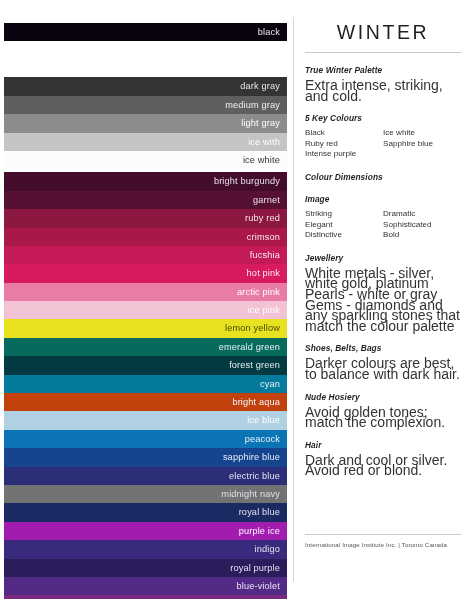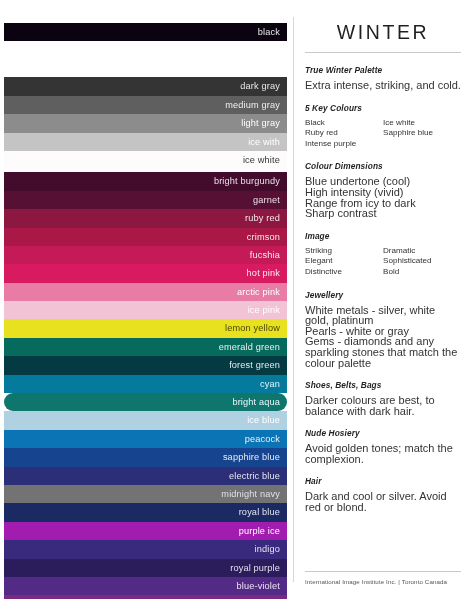--- a/index.html
+++ b/index.html
@@ -81,21 +81,21 @@
   .section { margin-top: 12px; }
   .section-head {
     font-size: 8.3px;
     font-weight: bold;
     font-style: italic;
     color: #231f20;
     margin-bottom: 5px;
     letter-spacing: 0.1px;
   }
   .section-body {
-    font-size: 11px;
+    font-size: 14px;
     line-height: 10.6px;
     color: #333333;
   }
   .section-body p { margin: 0; }
   .two-col {
     display: flex;
     font-size: 8.1px;
     line-height: 10.6px;
     color: #333333;
   }
@@ -134,21 +134,21 @@
         <div class="swatch" style="background: rgb(140, 23, 64); color: rgb(242, 230, 235);"><span>ruby red</span></div>
         <div class="swatch" style="background: rgb(169, 24, 70); color: rgb(247, 233, 238);"><span>crimson</span></div>
         <div class="swatch" style="background: rgb(196, 26, 87); color: rgb(251, 233, 240);"><span>fucshia</span></div>
         <div class="swatch" style="background: rgb(216, 27, 96); color: rgb(253, 233, 241);"><span>hot pink</span></div>
         <div class="swatch" style="background: rgb(232, 124, 164); color: rgb(255, 255, 255);"><span>arctic pink</span></div>
         <div class="swatch" style="background: rgb(242, 195, 213); color: rgb(255, 255, 255);"><span>ice pink</span></div>
         <div class="swatch" style="background: rgb(232, 225, 32); color: rgb(74, 74, 0);"><span>lemon yellow</span></div>
         <div class="swatch" style="background: rgb(6, 106, 92); color: rgb(230, 242, 240);"><span>emerald green</span></div>
         <div class="swatch" style="background: rgb(4, 59, 66); color: rgb(224, 236, 238);"><span>forest green</span></div>
         <div class="swatch" style="background: rgb(4, 122, 156); color: rgb(230, 244, 248);"><span>cyan</span></div>
-        <div class="swatch" style="background: #0f766e; color: rgb(236, 248, 253); border-radius: 9px;"><span>bright aqua</span></div>
+        <div class="swatch" style="background: #c2410c; color: rgb(236, 248, 253);"><span>bright aqua</span></div>
         <div class="swatch" style="background: rgb(176, 209, 226); color: rgb(255, 255, 255);"><span>ice blue</span></div>
         <div class="swatch" style="background: rgb(10, 116, 180); color: rgb(233, 243, 250);"><span>peacock</span></div>
         <div class="swatch" style="background: rgb(22, 68, 142); color: rgb(230, 236, 247);"><span>sapphire blue</span></div>
         <div class="swatch" style="background: rgb(43, 47, 120); color: rgb(228, 229, 242);"><span>electric blue</span></div>
         <div class="swatch" style="background: #737373; color: rgb(223, 225, 234);"><span>midnight navy</span></div>
         <div class="swatch" style="background: rgb(28, 42, 99); color: rgb(226, 230, 242);"><span>royal blue</span></div>
         <div class="swatch" style="background: #a21caf; color: rgb(255, 255, 255);"><span>purple ice</span></div>
         <div class="swatch" style="background: rgb(58, 42, 125); color: rgb(230, 226, 242);"><span>indigo</span></div>
         <div class="swatch" style="background: rgb(43, 29, 92); color: rgb(227, 222, 240);"><span>royal purple</span></div>
         <div class="swatch" style="background: rgb(83, 43, 134); color: rgb(236, 228, 245);"><span>blue-violet</span></div>
@@ -179,26 +179,20 @@
               <div>Intense purple</div>
             </div>
             <div class="col">
               <div>Ice white</div>
               <div>Sapphire blue</div>
             </div>
           </div>
         </div>
         <div class="section">
           <div class="section-head">Colour Dimensions</div>
-          <div class="section-body">
-            <p>Blue undertone (cool)</p>
-            <p>High intensity (vivid)</p>
-            <p>Range from icy to dark</p>
-            <p>Sharp contrast</p>
-          </div>
         </div>
         <div class="section">
           <div class="section-head">Image</div>
           <div class="two-col">
             <div class="col">
               <div>Striking</div>
               <div>Elegant</div>
               <div>Distinctive</div>
             </div>
             <div class="col">

